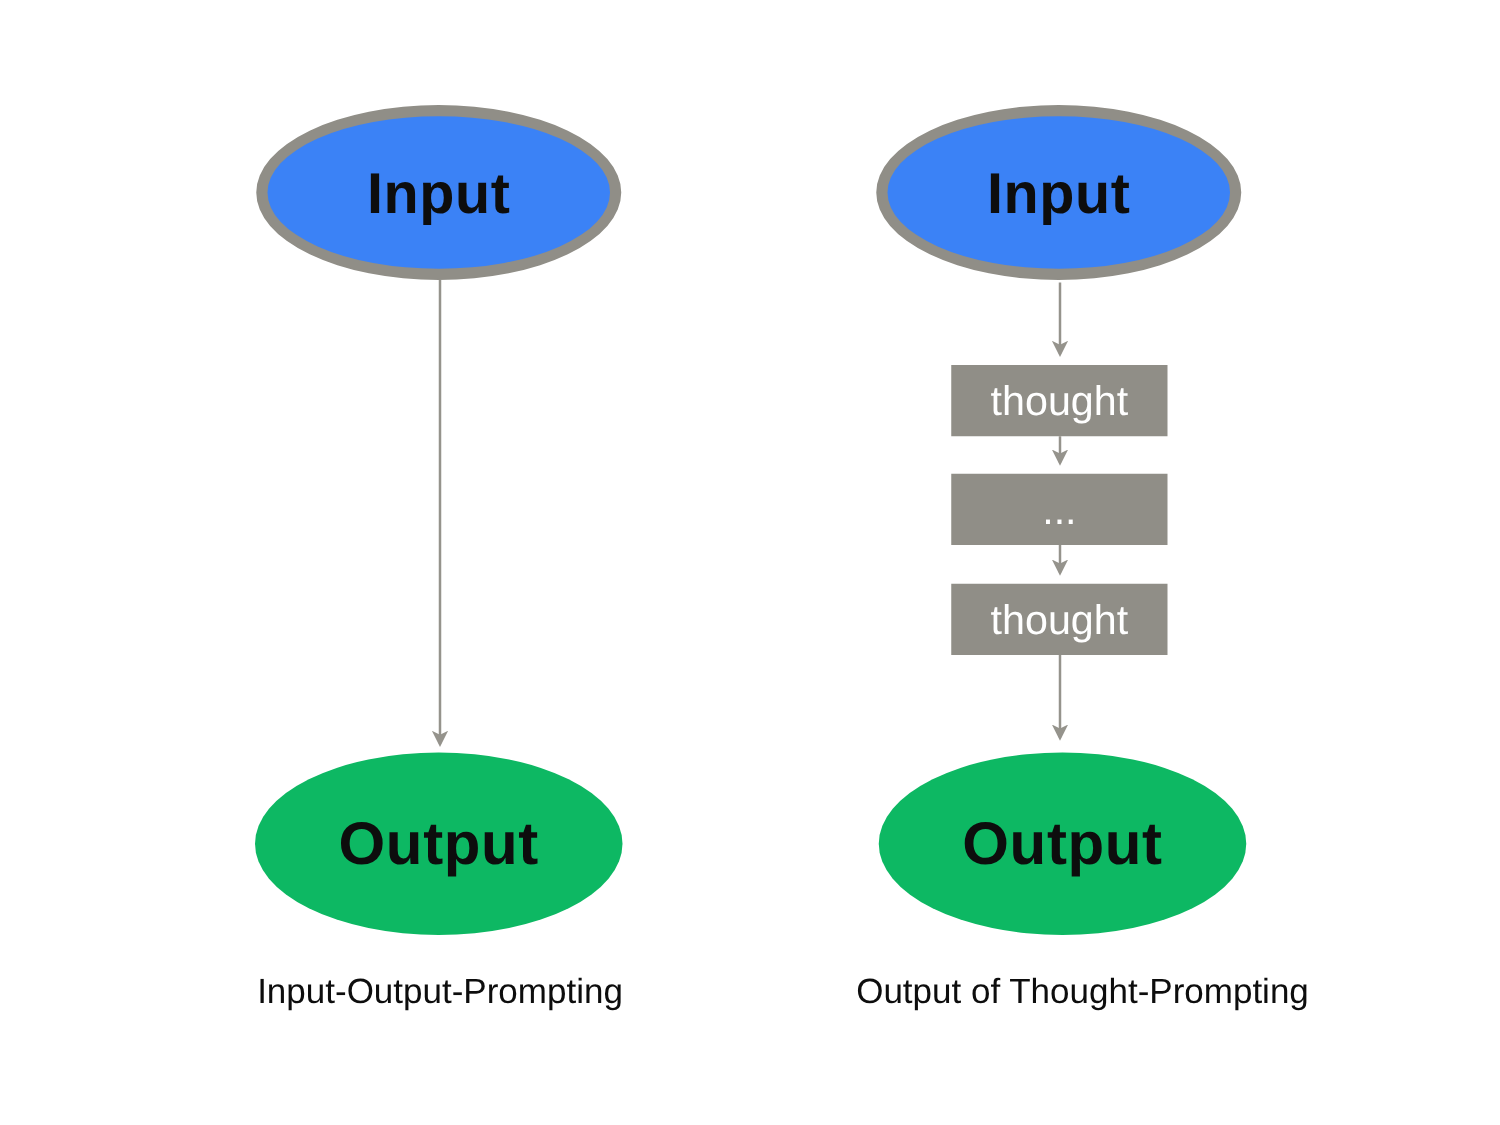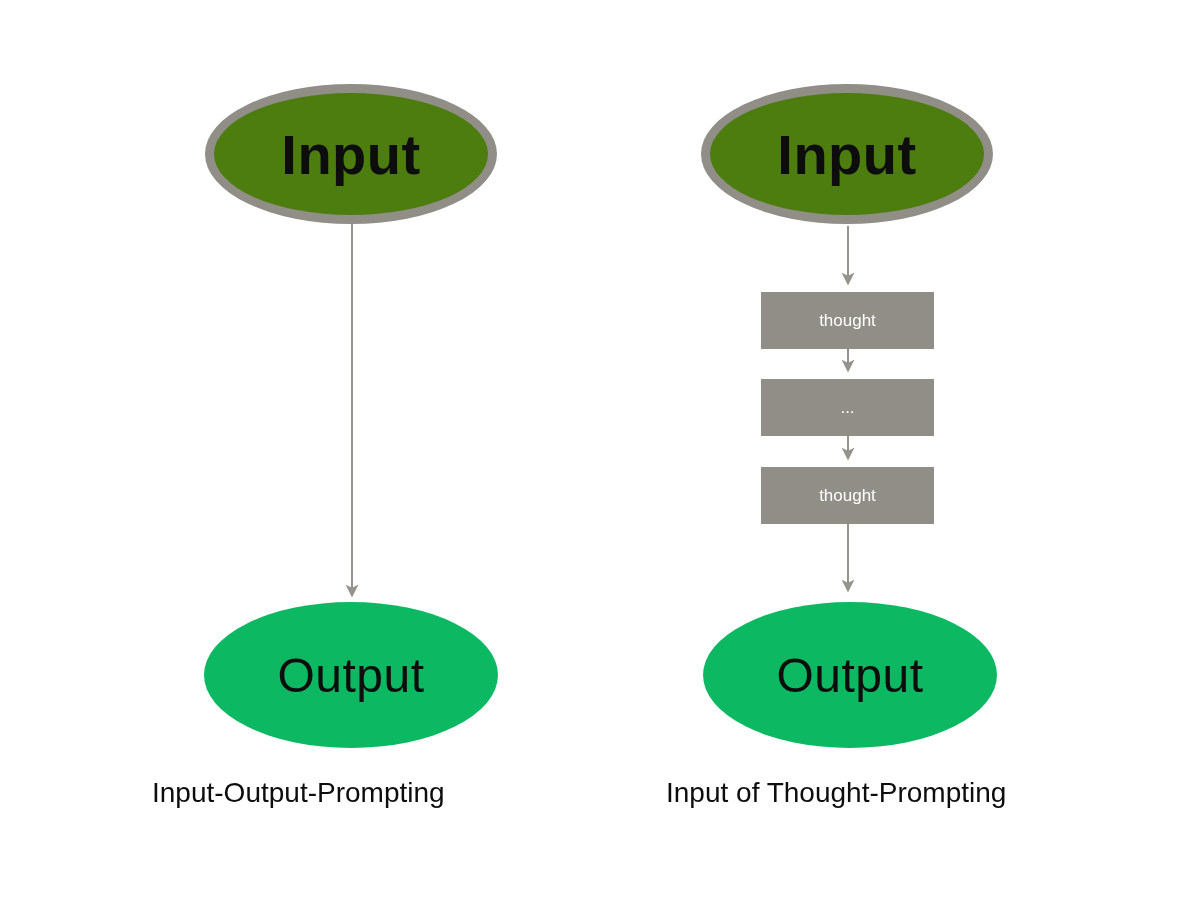--- a/index.html
+++ b/index.html
@@ -31,49 +31,49 @@
     display: flex;
     align-items: center;
     justify-content: center;
     text-align: center;
   }
   .ellipse-outline {
     width: 292px;
     height: 140px;
     border: 9px solid var(--gray);
     border-radius: 50%;
-    background: #4d7c0f;
+    background: #3b82f6;
     color: var(--text);
-    font-size: 56px;
+    font-size: 46px;
     font-weight: 700;
     letter-spacing: 0.5px;
   }
   .ellipse-green {
     width: 294px;
     height: 146px;
     border-radius: 50%;
     background: var(--green);
     color: var(--text);
     font-size: 48px;
-    font-weight: 400;
+    font-weight: 700;
     letter-spacing: 0.5px;
   }
   .thought-box {
     left: 761px;
     width: 173px;
     height: 57px;
     background: var(--gray);
     color: var(--box_text);
-    font-size: 17px;
+    font-size: 33px;
     font-weight: 400;
   }
   .caption {
     position: absolute;
     width: 400px;
-    text-align: left;
+    text-align: center;
     color: var(--text);
     font-size: 28px;
     line-height: 37px;
     font-weight: 400;
   }
   .io-input   { left: 205px; top: 84px;  }
   .io-output  { left: 204px; top: 602px; }
   .cot-input  { left: 701px; top: 84px;  }
   .cot-box-1  { top: 292px; }
   .cot-box-2  { top: 379px; }
@@ -128,16 +128,16 @@
 
   <div class="node thought-box cot-box-3">
     <span>thought</span>
   </div>
 
   <div class="node ellipse-green cot-output">
     <span>Output</span>
   </div>
 
   <div class="caption cot-caption">
-    <div>Input of Thought-Prompting</div>
+    <div>Output of Thought-Prompting</div>
   </div>
 
 </div>
 
 </body></html>

